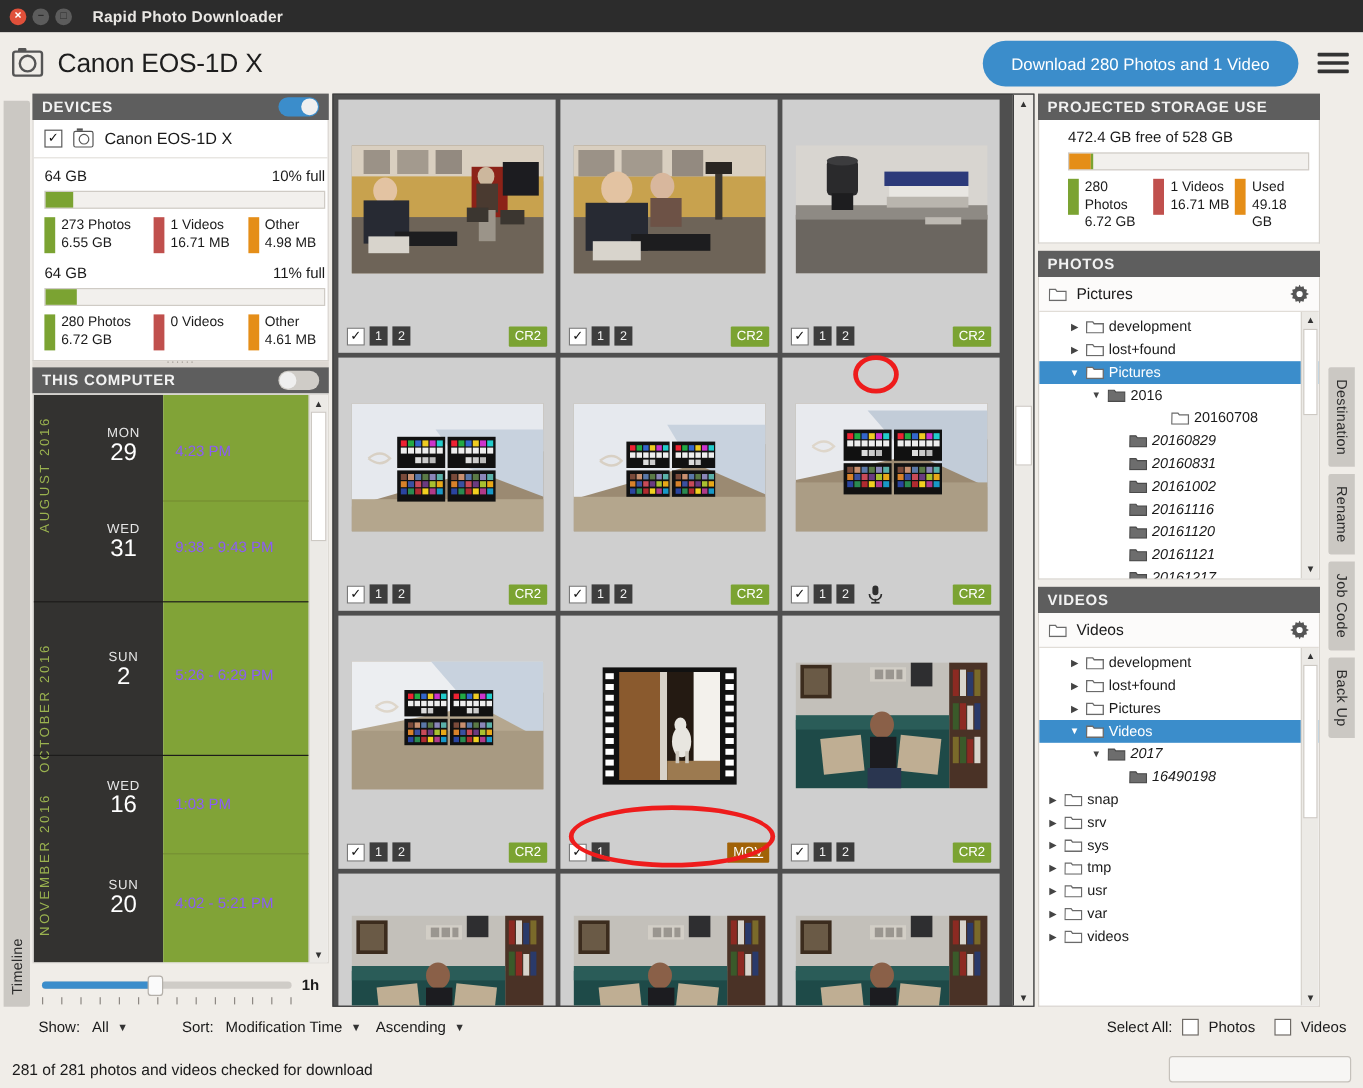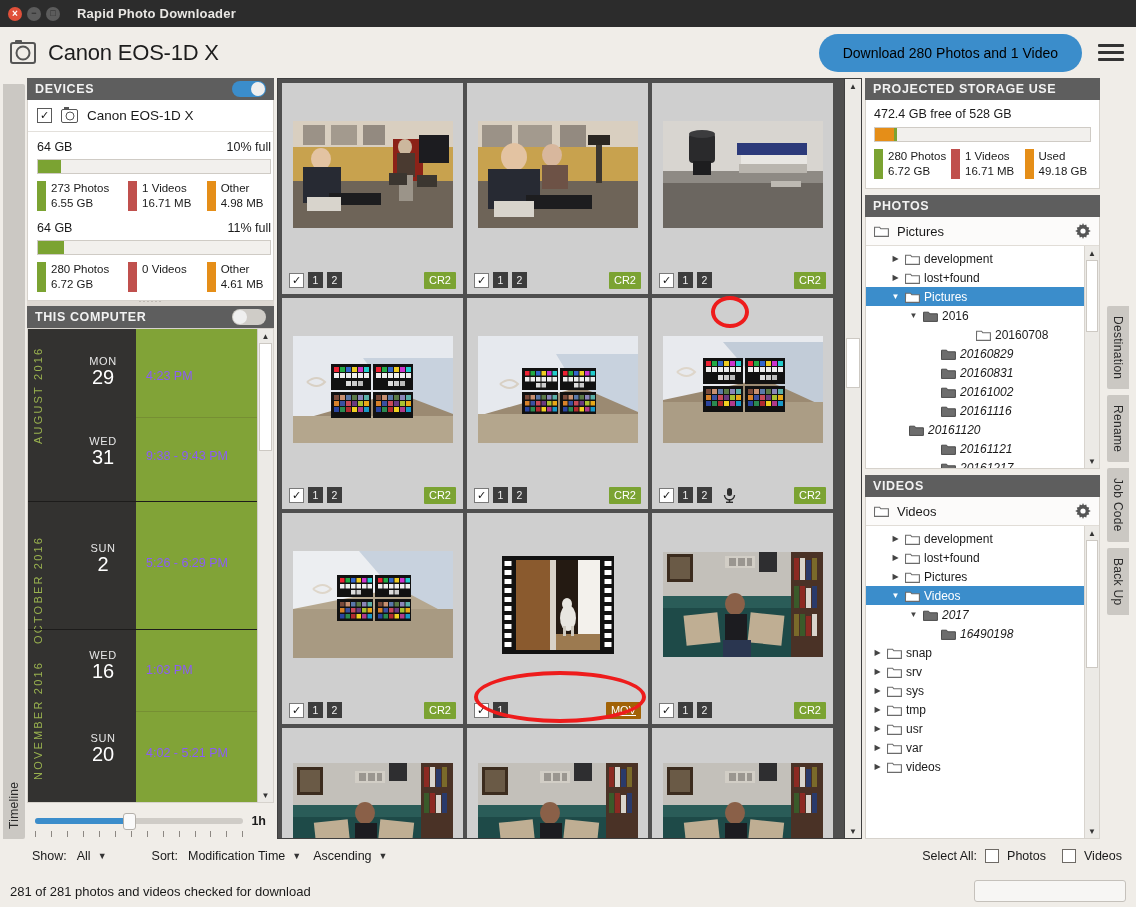--- a/index.html
+++ b/index.html
@@ -26,21 +26,21 @@
   .wintitle { color:#e9e7e4; font-size:13px; font-weight:bold; margin-left:12px; letter-spacing:.2px;}
 
   
   .header { height:51px; background:#f0ede8; display:flex; align-items:center; padding:0 12px 0 10px; }
   .cam-icon { width:26px; height:22px; border:2px solid #555; border-radius:3px; position:relative; flex:none;}
   .cam-icon:before{content:""; position:absolute; left:50%; top:50%; transform:translate(-50%,-50%);
     width:11px; height:11px; border:2px solid #555; border-radius:50%;}
   .cam-icon:after{content:""; position:absolute; left:3px; top:-4px; width:7px; height:3px; background:#555; border-radius:1px;}
   .devname { font-size:22px; margin-left:12px; color:#1d1d1d; font-weight:normal; letter-spacing:-.2px;}
   .dl-btn {
-    margin-left:auto; background:#3b8dcb; color:#000000; border:none; border-radius:19px;
+    margin-left:auto; background:#3b8dcb; color:#ffffff; border:none; border-radius:19px;
     height:38px; padding:0 24px; font-size:14px; font-family:inherit; cursor:pointer; white-space:nowrap;
   }
   .burger { width:26px; margin-left:16px; display:flex; flex-direction:column; gap:4px; cursor:pointer;}
   .burger i { display:block; height:3px; background:#333; border-radius:1px;}
 
   
   .main { display:flex; height:761px; background:#f0ede8; }
 
   
   .vtab-left { width:27px; padding-top:6px; display:flex; justify-content:center; flex:none;}
@@ -1033,21 +1033,21 @@
       </span>
       <span class="sb-arrow">▼</span>
     </div>
   </div>
 
   <div class="right-panel">
 
     <div class="sect-head">
       <span>PROJECTED STORAGE USE</span>
     </div>
-    <div class="panel-box" style="padding:7px 8px 9px 8px;">
+    <div class="panel-box" style="padding:7px 8px 9px 24px;">
       <div style="font-size:12.5px;padding-bottom:6px;">472.4 GB free of 528 GB</div>
       <div class="bar">
         <i style="width:9%;background:#e58e18"></i>
           <i style="width:1.3%;background:#7ba332"></i>
       </div>
       <div class="legend">
         <span class="li" style="flex:1.1">
           <span class="sw" style="background:#7ba332"></span>
           <span class="lt">
             <span>280 Photos</span><br>
@@ -1149,21 +1149,21 @@
                 </svg></span>
               <span>20161002</span>
             </div>
             <div class="trow ital" style="padding-left: 60px;">
               <span class="tri"></span>
               <span class="folder-ic"><svg width="15" height="12" viewBox="0 0 15 12">
                   <path d="M0.6 2.2 h5 l1.2 1.6 h7.6 v7.6 h-14 z" fill="#6d6d6d" stroke="#4a4a4a" stroke-width="1"></path>
                 </svg></span>
               <span>20161116</span>
             </div>
-            <div class="trow ital" style="padding-left: 28px;">
+            <div class="trow ital" style="padding-left: 60px;">
               <span class="tri"></span>
               <span class="folder-ic"><svg width="15" height="12" viewBox="0 0 15 12">
                   <path d="M0.6 2.2 h5 l1.2 1.6 h7.6 v7.6 h-14 z" fill="#6d6d6d" stroke="#4a4a4a" stroke-width="1"></path>
                 </svg></span>
               <span>20161120</span>
             </div>
             <div class="trow ital" style="padding-left: 60px;">
               <span class="tri"></span>
               <span class="folder-ic"><svg width="15" height="12" viewBox="0 0 15 12">
                   <path d="M0.6 2.2 h5 l1.2 1.6 h7.6 v7.6 h-14 z" fill="#6d6d6d" stroke="#4a4a4a" stroke-width="1"></path>

